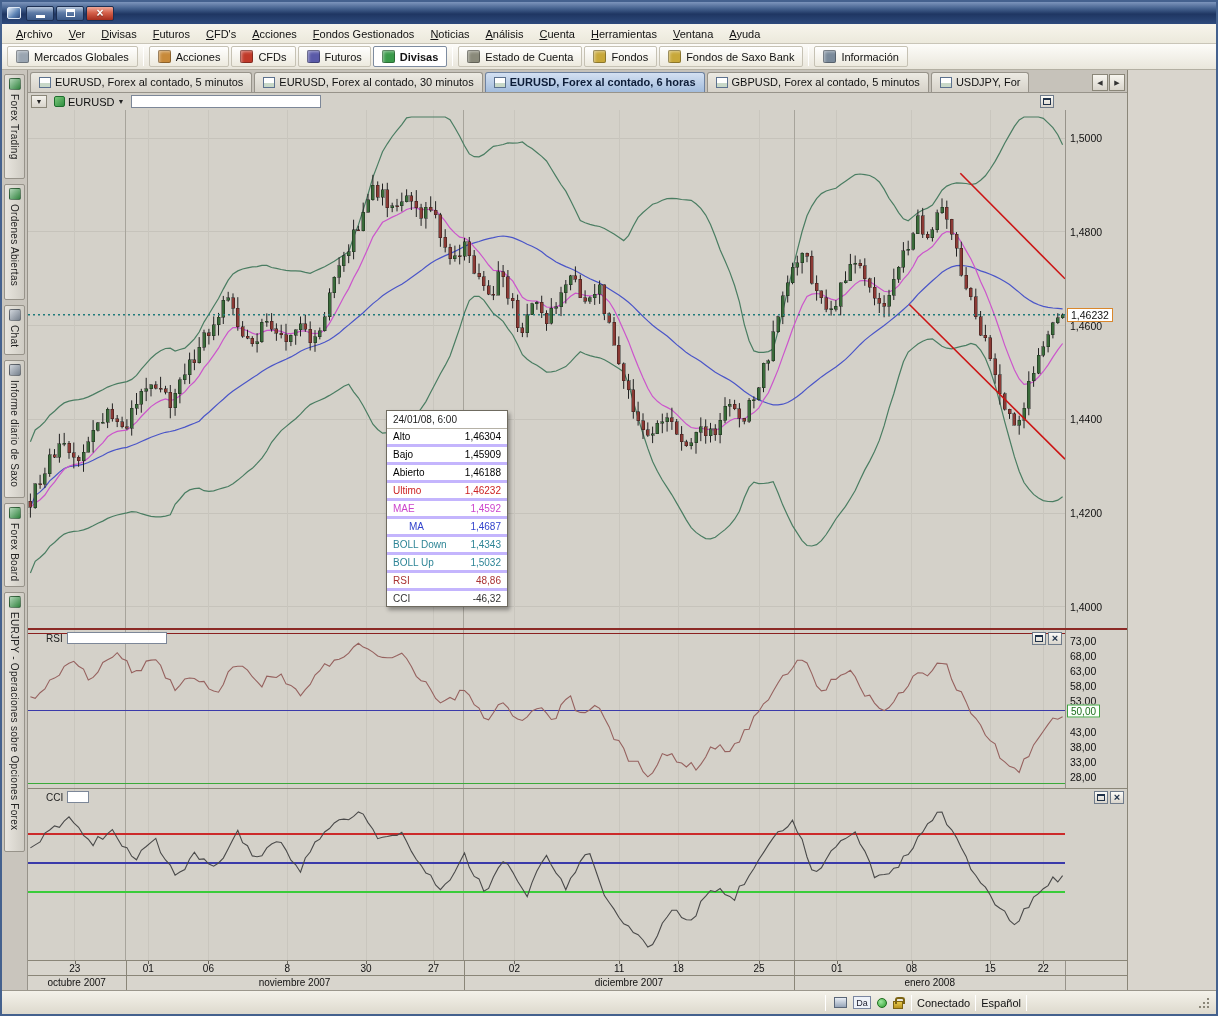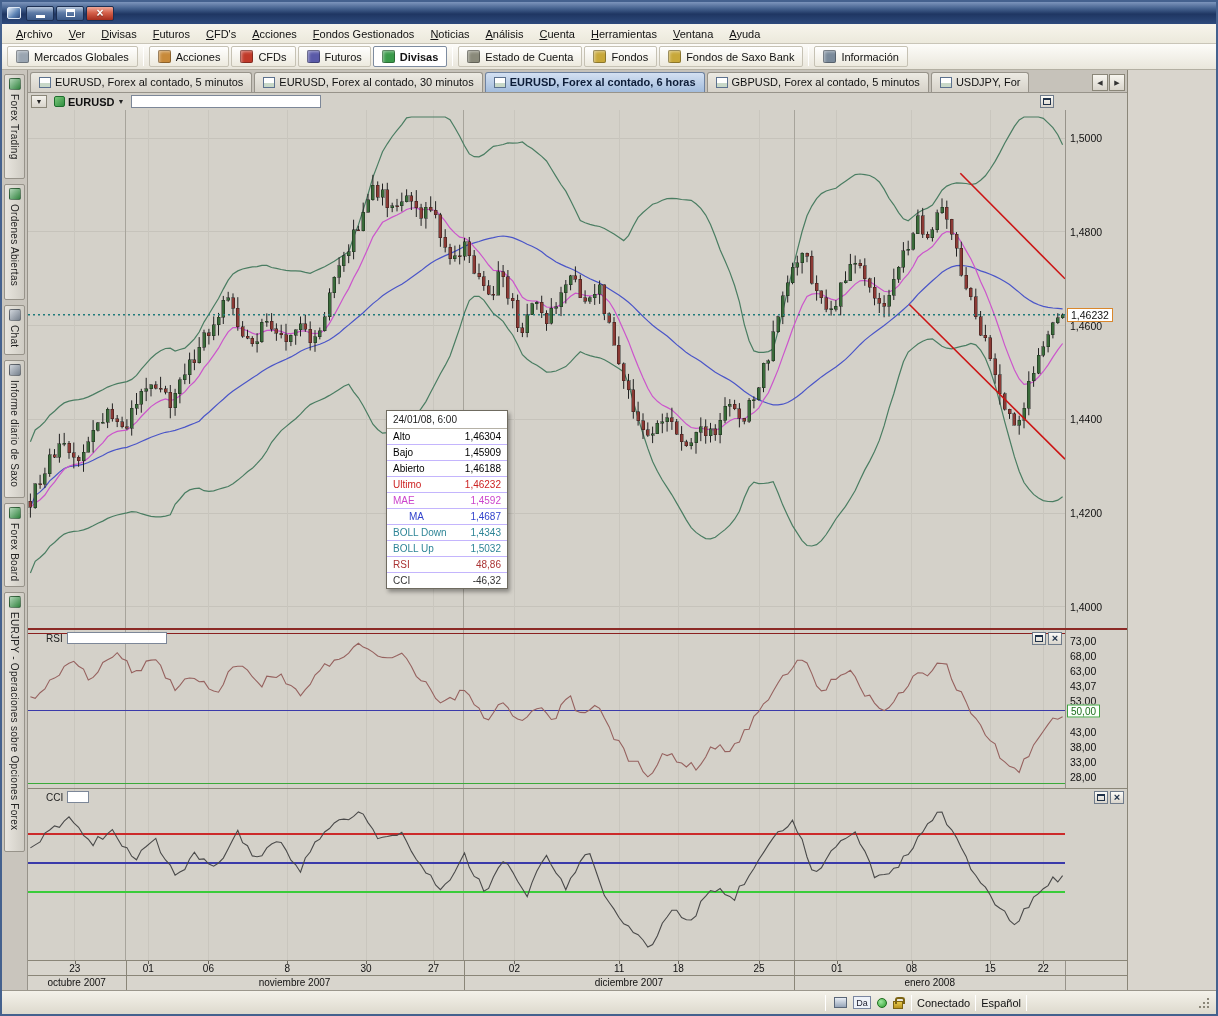--- a/index.html
+++ b/index.html
@@ -39,21 +39,21 @@
 .doc-tab{display:flex;align-items:center;gap:4px;padding:2px 8px 3px;margin-right:2px;border:1px solid #97938a;border-bottom:none;border-radius:3px 3px 0 0;background:linear-gradient(#eceae3,#d6d2c9);white-space:nowrap;flex:0 0 auto}
 .doc-tab.active{background:linear-gradient(#d3e0f2,#a3bcdc);font-weight:bold;color:#0d1d38;border-color:#6e82a0}
 .tab-icon{width:12px;height:11px;border:1px solid #5c718e;background:linear-gradient(#ffffff 55%,#c8d8c8 55%);flex:0 0 12px}
 .tab-scroll{display:flex;gap:1px;margin:0 2px 1px 2px}
 .scroll-btn{width:16px;height:17px;border:1px solid #8a8678;background:linear-gradient(#f7f5ef,#d9d5cc);display:flex;align-items:center;justify-content:center;font-size:7px;color:#333}
 .chart-area{flex:1 1 auto;display:flex;flex-direction:column;background:#d4d1c9;min-height:0}
 .chart-header{flex:0 0 17px;display:flex;align-items:center;gap:5px;padding:1px 3px}
 .dd-btn{width:16px;height:13px;border:1px solid #8a8678;background:linear-gradient(#f4f2ec,#d8d4cb);font-size:7px;display:flex;align-items:center;justify-content:center;color:#222}
 .symbol-chip{display:flex;align-items:center;gap:3px;height:13px;padding:0 2px}
 .sym-icon{width:11px;height:11px;border-radius:2px;border:1px solid #1d6e2d;background:linear-gradient(135deg,#7cc87c,#2f8e3f)}
-.sym-label{font-weight:bold}
+.sym-label{font-weight:normal}
 .sym-arrow{font-size:7px;color:#222}
 .chart-search{width:190px;height:13px;border:1px solid #7c8798;background:#fff;font-size:10px;padding:0 2px}
 .hdr-max{margin-left:auto;margin-right:70px}
 
 .panel{display:flex;min-height:0}
 .price-panel{flex:1 1 auto}
 .rsi-panel{flex:0 0 160px;border-top:2px solid #8b2a26}
 .cci-panel{flex:0 0 172px;border-top:1px solid #8a8678}
 .plot{flex:1 1 auto;position:relative;overflow:hidden}
 .plot svg{position:absolute;top:0;left:0;display:block}
@@ -67,21 +67,21 @@
 .panel-edit.wide{width:100px}
 .panel-edit.narrow{width:22px}
 .panel-btns{display:flex;gap:2px;z-index:3}
 .panel-btns.abs{position:absolute;top:2px;right:3px}
 .pbtn{width:14px;height:13px;border:1px solid #6f7b8a;background:linear-gradient(#fcfbf8,#d9d5cc);display:flex;align-items:center;justify-content:center}
 .glyph-max{width:8px;height:7px;border:1px solid #20324a;border-top:2px solid #20324a}
 .glyph-x{font-size:11px;line-height:9px;font-weight:bold;color:#20324a;margin-top:-1px}
 
 .tooltip{position:absolute;left:358px;top:300px;width:122px;background:#fff;border:1px solid #6f6b60;box-shadow:2px 3px 4px rgba(0,0,0,.35);z-index:4;font-size:10px}
 .tt-header{padding:3px 6px;border-bottom:1px solid #b5b1a6;color:#222}
-.tt-row{display:flex;justify-content:space-between;padding:2px 6px;border-bottom:1px solid #c4b5fd}
+.tt-row{display:flex;justify-content:space-between;padding:2px 6px;border-bottom:3px solid #c4b5fd}
 .tt-row:last-child{border-bottom:none}
 
 .dates-row{flex:0 0 15px;display:flex;border-top:1px solid #8a8678;background:#d8d5cd}
 .dates-plot{flex:1 1 auto;position:relative;overflow:hidden;font-size:10px}
 .dates-corner{flex:0 0 62px;border-left:1px solid #97938a}
 .date-tick-mark{position:absolute;top:0;width:1px;height:3px;background:#6b675e}
 .date-tick-label{position:absolute;top:2px;transform:translateX(-50%)}
 .month-label{position:absolute;top:1px;transform:translateX(-50%);white-space:nowrap}
 .month-sep{position:absolute;top:0;bottom:0;width:1px;background:#8a8678}
 
@@ -809,21 +809,21 @@
                 </span>
               <span class="pbtn">
                   <span class="glyph-x">×</span>
                 </span>
             </div>
           </div>
           <div class="axis" id="rsi-axis">
               <span class="axis-label" style="top: 10.6px;">73,00</span>
               <span class="axis-label" style="top: 25.8px;">68,00</span>
               <span class="axis-label" style="top: 41px;">63,00</span>
-              <span class="axis-label" style="top: 56.2px;">43,07</span>
+              <span class="axis-label" style="top: 56.2px;">58,00</span>
               <span class="axis-label" style="top: 71.4px;">53,00</span>
               <span class="axis-label" style="top: 101.8px;">43,00</span>
               <span class="axis-label" style="top: 117px;">38,00</span>
               <span class="axis-label" style="top: 132.2px;">33,00</span>
               <span class="axis-label" style="top: 147.4px;">28,00</span>
               <span class="green-badge" style="top: 80.5px;">50,00</span>
             </div>
         </div>
 
         <div class="panel cci-panel">

